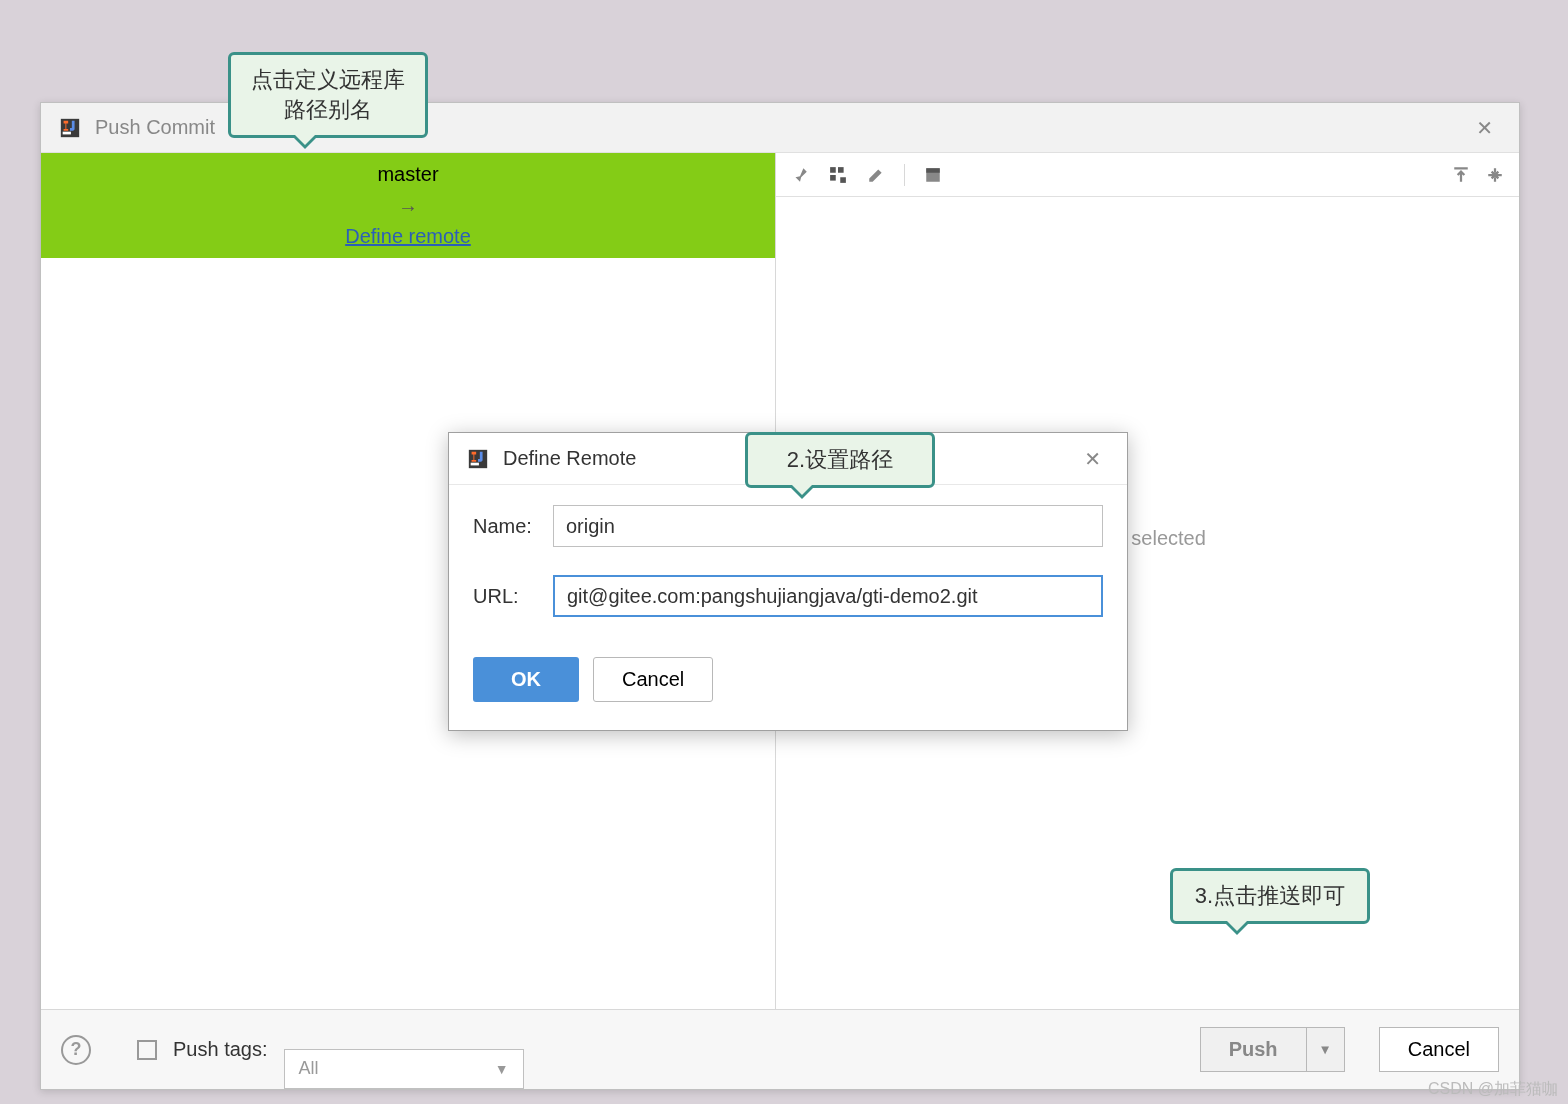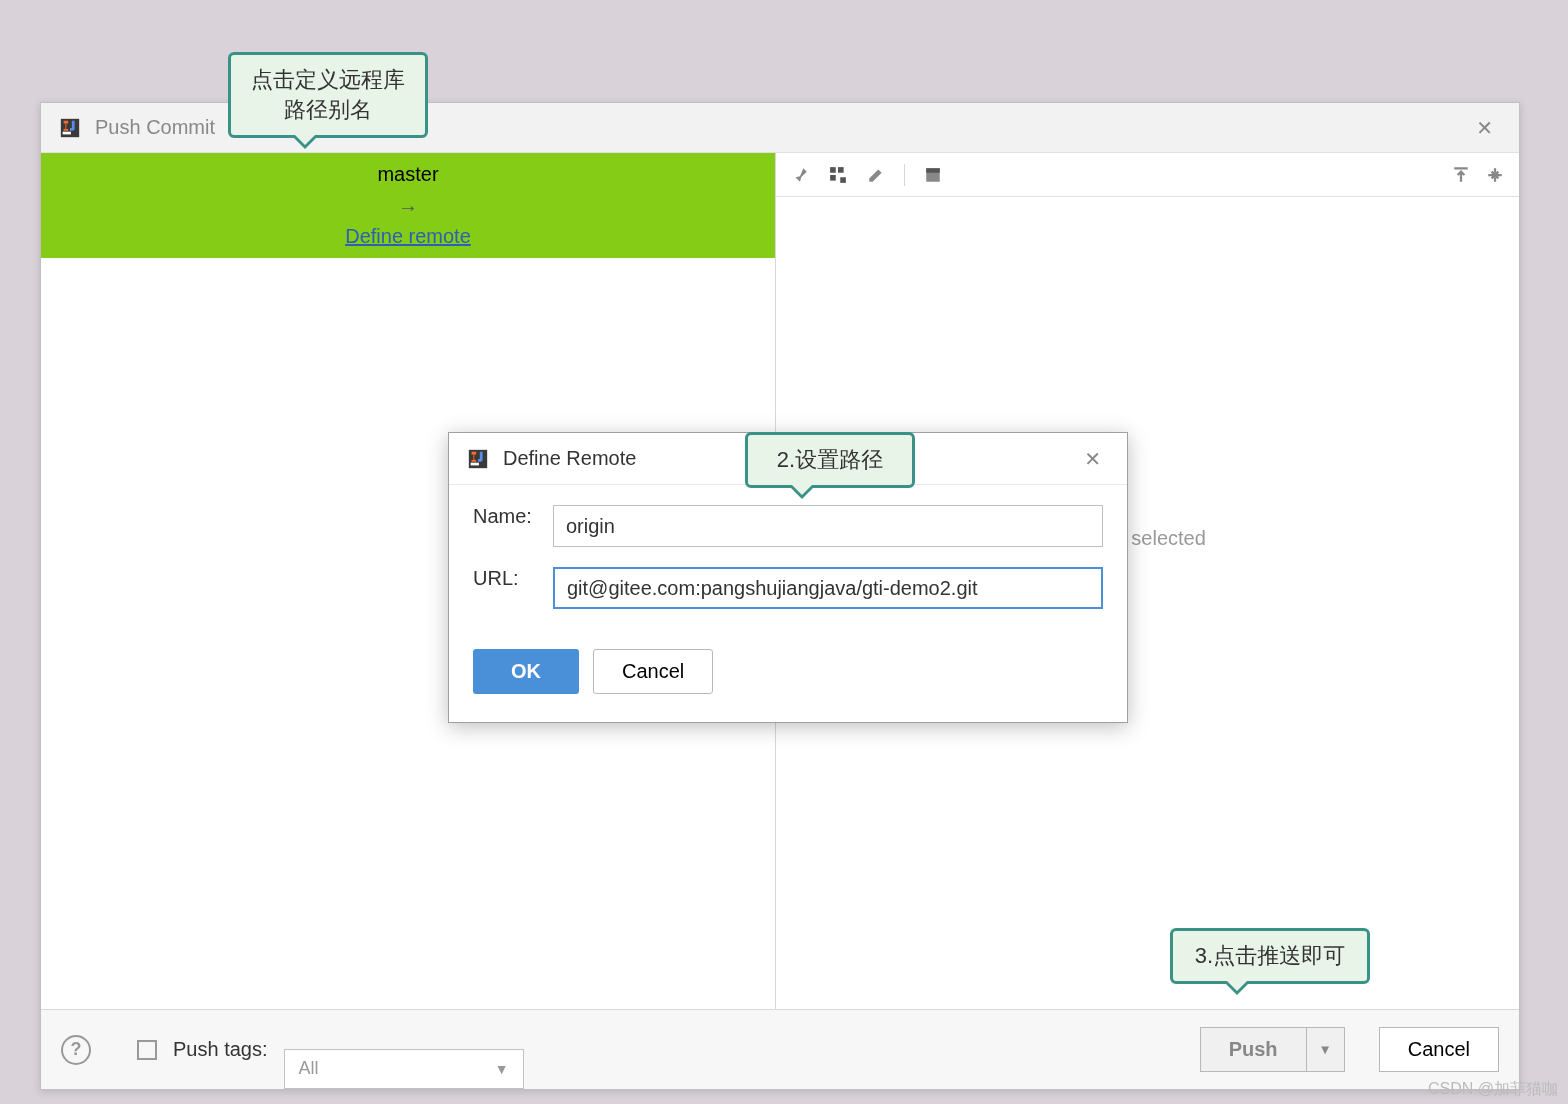--- a/index.html
+++ b/index.html
@@ -187,22 +187,22 @@
       padding: 0 18px;
       font-size: 20px;
       color: #333;
       border-bottom: 1px solid #e8e8e8;
     }
     .remote-body {
       padding: 20px 24px 28px 24px;
     }
     .form-row {
       display: flex;
-      align-items: flex-start;
-      margin-bottom: 20px;
+      align-items: center;
+      margin-bottom: 28px;
     }
     .form-label {
       width: 80px;
       text-align: left;
       font-size: 20px;
       color: #333;
     }
     .form-input {
       flex: 1;
       height: 42px;
@@ -266,37 +266,37 @@
     .callout-1::before {
       content: '';
       position: absolute;
       left: 62px; bottom: -22px;
       border: 12px solid transparent;
       border-top-color: #e9f4e8;
       z-index: 1;
     }
     .callout-2 {
       left: 745px; top: 432px;
-      width: 170px;
+      width: 190px;
       z-index: 10;
     }
     .callout-2::after {
       left: 40px; bottom: -28px;
       border-top-color: #3a9188;
     }
     .callout-2::before {
       content: '';
       position: absolute;
       left: 42px; bottom: -22px;
       border: 12px solid transparent;
       border-top-color: #e9f4e8;
       z-index: 1;
     }
     .callout-3 {
-      left: 1170px; top: 928px;
+      left: 1170px; top: 868px;
       width: 200px;
     }
     .callout-3::after {
       left: 50px; bottom: -28px;
       border-top-color: #3a9188;
     }
     .callout-3::before {
       content: '';
       position: absolute;
       left: 52px; bottom: -22px;

